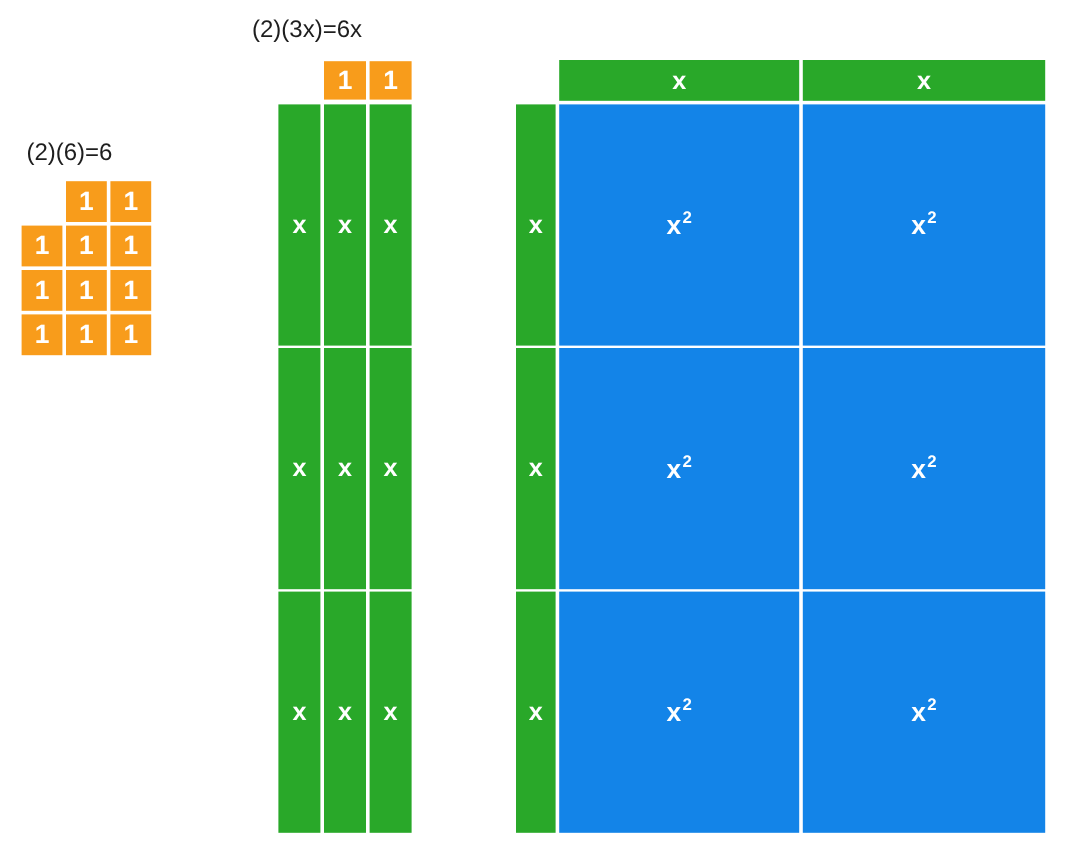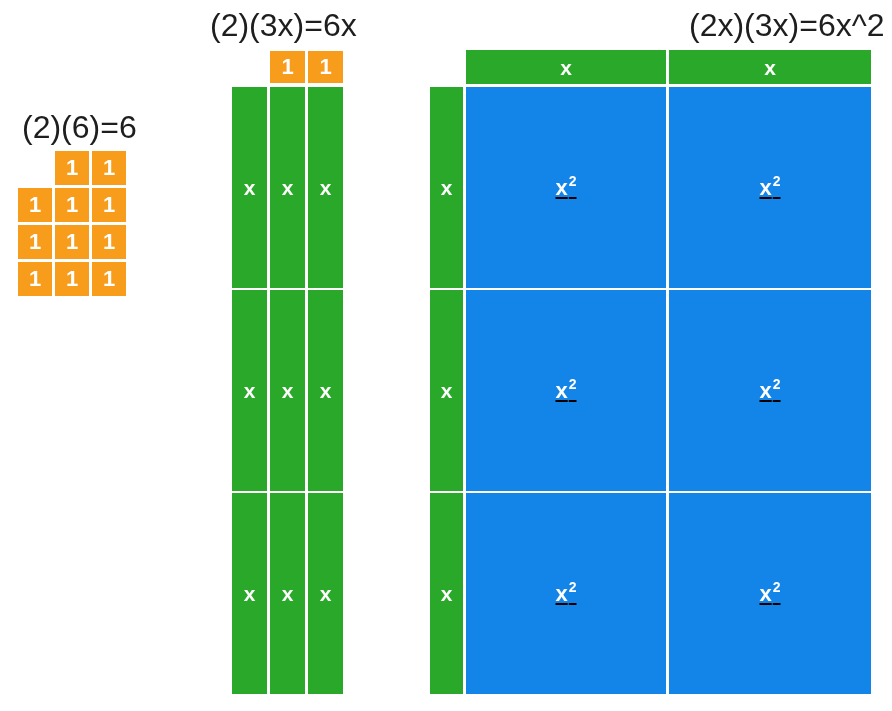--- a/index.html
+++ b/index.html
@@ -6,21 +6,21 @@
   #stage {
     position: relative;
     width: 892px;
     height: 711px;
     background: var(--bg, #ffffff);
     overflow: hidden;
     font-family: "Liberation Sans", "DejaVu Sans", sans-serif;
   }
   .fig-title {
     position: absolute;
-    font-size: 32px;
+    font-size: 20px;
     line-height: 27px;
     color: var(--title, #1e1e1e);
     white-space: nowrap;
     font-family: "Liberation Sans", "DejaVu Sans", sans-serif;
   }
   #fig1-title { left: 22px;  top: 114px; }
   #fig2-title { left: 210px; top: 12px; }
   #fig3-title { left: 689px; top: 12px; }
 
   .tile {
@@ -85,21 +85,20 @@
     grid-auto-rows: 201px;
     row-gap: 2px;
   }
   #fig3-grid {
     position: absolute; left: 466px; top: 87px;
     display: grid;
     grid-template-columns: 200px 202px;
     grid-auto-rows: 201px;
     row-gap: 2px;
     column-gap: 3px;
-    text-decoration: underline;
   }
 </style>
 </head>
 <body>
 
 <div id="stage" style="--bg: #FFFFFF; --orange: #F89C1B; --green: #29A829; --blue: #1384E8; --label: #FFFFFF; --title: #1E1E1E;">
 
   <div class="fig-title" id="fig1-title">(2)(6)=6</div>
   <div id="fig1-grid">
       <div class="tile empty"></div>
@@ -170,21 +169,20 @@
         <span>x</span>
       </div>
       <div class="tile x">
         <span>x</span>
       </div>
       <div class="tile x">
         <span>x</span>
       </div>
     </div>
 
-  <div class="fig-title" id="fig3-title">(2x)(3x)=6x^2</div>
   <div id="fig3-header">
       <div class="tile x">
         <span>x</span>
       </div>
       <div class="tile x">
         <span>x</span>
       </div>
     </div>
   <div id="fig3-side">
       <div class="tile x">

